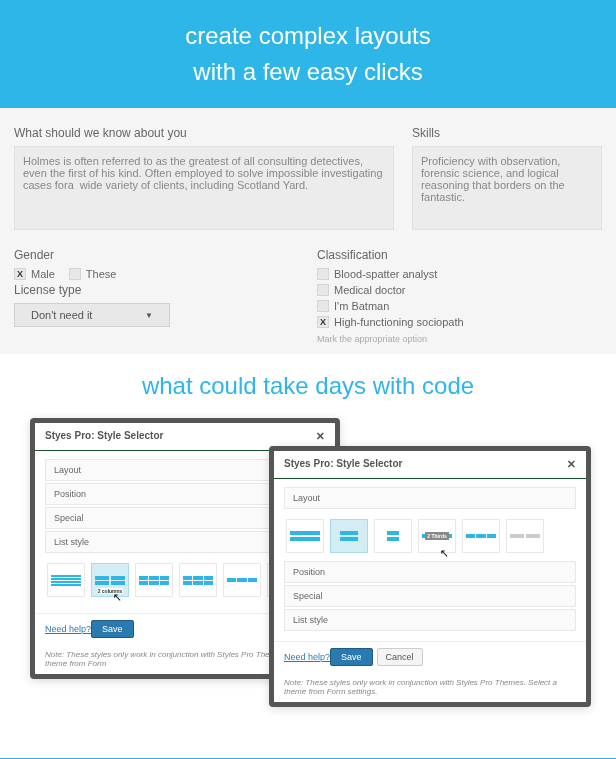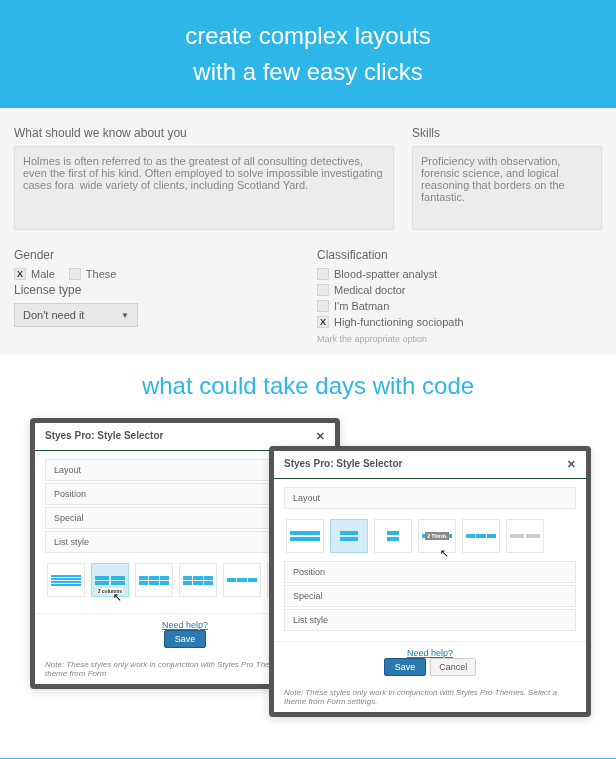--- a/index.html
+++ b/index.html
@@ -20,21 +20,21 @@
     .left-block { flex: 1; }
     .right-block { flex: 1; }
     
     .radio-group { display: flex; gap: 14px; margin-bottom: 3px; }
     .radio-item, .check-item { display: flex; align-items: center; gap: 5px; font-size: 11px; color: #666; }
     .chk { width: 12px; height: 12px; background: #e8e8e8; border: 1px solid #d4d4d4; display: inline-flex; align-items: center; justify-content: center; font-size: 9px; font-weight: bold; color: #333; }
     .chk.on::before { content: "X"; }
     .check-list .check-item { margin-bottom: 4px; }
     .helper { font-size: 9px; color: #aaa; margin-top: 6px; }
     
-    .select { width: 124px; background: #e8e8e8; border: 1px solid #d0d0d0; padding: 5px 8px; font-size: 11px; color: #555; display: flex; justify-content: space-between; align-items: center; }
+    .select { width: 156px; background: #e8e8e8; border: 1px solid #d0d0d0; padding: 5px 16px; font-size: 11px; color: #555; display: flex; justify-content: space-between; align-items: center; }
     .caret { font-size: 8px; }
     
     .modals-area { position: relative; height: 340px; padding: 0 20px; }
     .modal { position: absolute; background: #fff; border: 5px solid #555; border-radius: 4px; box-shadow: 0 2px 10px rgba(0,0,0,.15); font-size: 9px; }
     .modal.back { left: 30px; top: 0; width: 310px; }
     .modal.front { right: 25px; top: 28px; width: 322px; }
     .modal-header { display: flex; justify-content: space-between; padding: 7px 10px; border-bottom: 1px solid #14532d; font-size: 10px; color: #555; font-weight: bold; }
     .modal-header .close-x { font-weight: bold; cursor: pointer; font-size: 11px; }
     .modal-body { padding: 8px 10px; }
     .acc-item { border: 1px solid #e8e8e8; padding: 5px 8px; margin-bottom: 2px; font-size: 9px; color: #666; background: #fafafa; }
@@ -43,21 +43,21 @@
     .thumb.sel { background: #d4edf5; border-color: #a8dceb; }
     .bar { height: 4px; background: #2eb6e8; width: 100%; }
     .two-col { display: flex; gap: 2px; width: 100%; }
     .two-col .bar { flex: 1; }
     .uneven { display: flex; gap: 2px; width: 100%; }
     .uneven .bar:first-child { flex: 2; }
     .uneven .bar:last-child { flex: 1; }
     .tiny-label { position: absolute; bottom: 2px; font-size: 5px; color: #666; background: rgba(255,255,255,.8); padding: 0 1px; }
     .thumb.sel .tiny-label, .thumb .tiny-label.dark { color: #333; font-weight:bold; }
     .cursor { position: absolute; bottom: -8px; right: 6px; font-size: 11px; }
-    .modal-footer { padding: 6px 24px; display: flex; justify-content: space-between; align-items: center; border-top: 1px solid #eee; flex-direction: column; }
+    .modal-footer { padding: 6px 10px; display: flex; align-items: center; border-top: 1px solid #eee; }
     .need-help { color: #2a7ab0; text-decoration: underline; font-size: 9px; }
     .btns { display: flex; gap: 4px; }
     .btn-save { background: #2a7ab0; color: #fff; border: 1px solid #1e5a85; padding: 3px 10px; font-size: 9px; border-radius: 2px; }
     .btn-cancel { background: #f4f4f4; color: #555; border: 1px solid #ccc; padding: 3px 8px; font-size: 9px; border-radius: 2px; }
     .note { font-size: 8px; color: #888; font-style: italic; padding: 6px 10px; }
     .thumb-list .thumb { display:flex; flex-direction:column; gap:1px; }
     .line { height:2px; background:#2eb6e8; width:100%; }
     .thumb.gray .bar, .thumb.gray .line { background:#ccc; }
     .grid3 { display:flex; gap:1px; width:100%; }
     .grid3 .bar { flex:1; }

